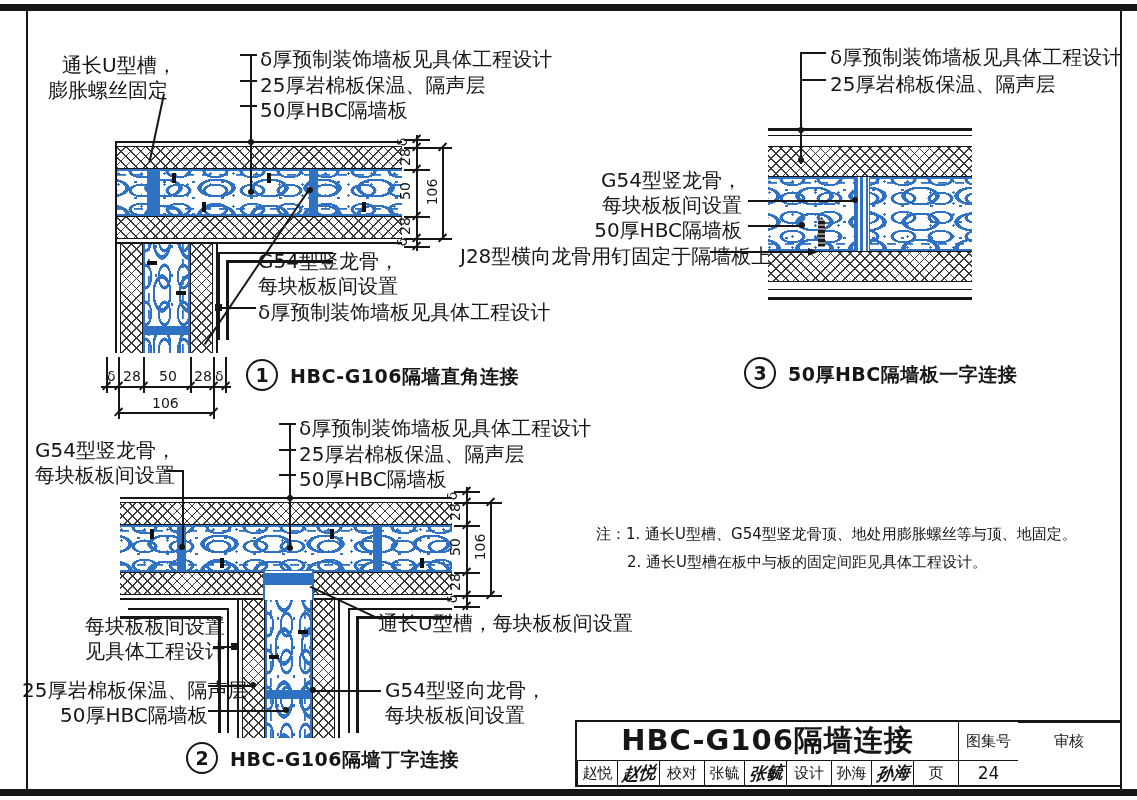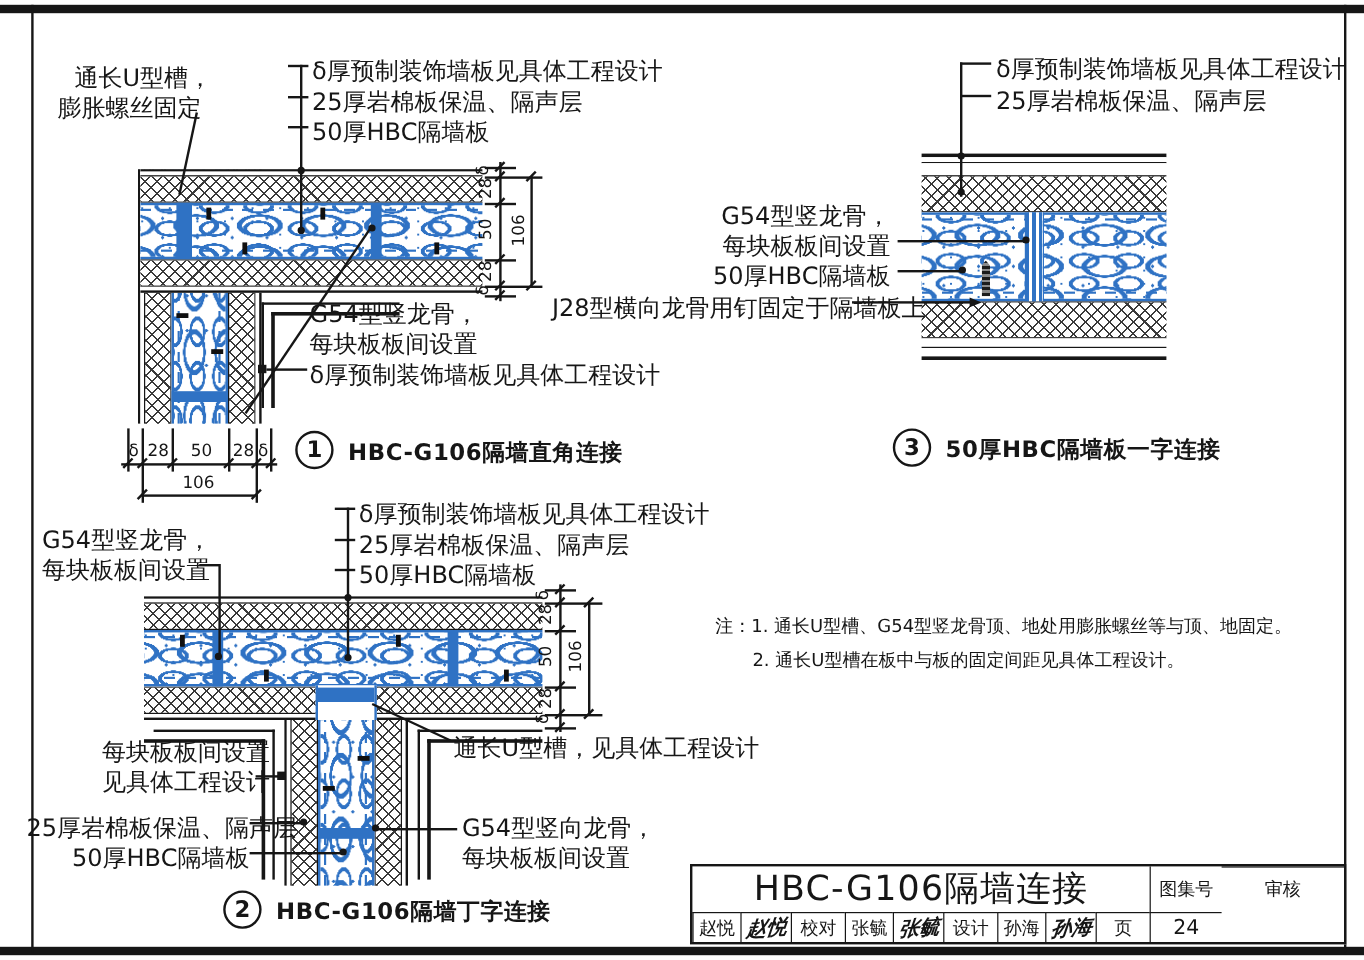--- a/index.html
+++ b/index.html
@@ -80,30 +80,30 @@
   .tick   { position:absolute; width:3.5px; height:10px; background:#101010; }
   .tick-h { position:absolute; width:10px; height:3.5px; background:#101010; }
   .screw  { position:absolute; width:7px;
             background:repeating-linear-gradient(180deg,#1c1c1c 0 2.5px,#8a8a8a 2.5px 4.5px);
             clip-path:polygon(50% 0,100% 14%,100% 100%,0 100%,0 14%); }
   .cornerL-tl  { position:absolute; border-top:2px solid var(--ink); border-left:2px solid var(--ink); }
   .cornerL-tl3 { position:absolute; border-top:3px solid var(--ink); border-left:3px solid var(--ink); }
   .cornerL-tr  { position:absolute; border-top:2px solid var(--ink); border-right:2px solid var(--ink); }
   .cornerL-tr3 { position:absolute; border-top:3px solid var(--ink); border-right:3px solid var(--ink); }
   
-  .notes { position:absolute; left:596px; top:508px; width:532px; font-size:15px; line-height:28px; color:var(--ink); }
+  .notes { position:absolute; left:596px; top:520px; width:532px; font-size:15px; line-height:28px; color:var(--ink); }
   .notes-indent { margin-left:31px; }
   
   .tblock { position:absolute; left:575px; top:720px; width:547px; height:67px; border:2.5px solid var(--ink);
             display:grid; grid-template-columns:40px 42px 45px 40px 42px 45px 40px 42px 45px 60px 1fr;
             grid-template-rows:38px 1fr; background:#fff; }
   .tb-cell { display:flex; align-items:center; justify-content:center; border-left:1.5px solid var(--ink); border-top:1.5px solid var(--ink); font-size:15px; overflow:hidden; white-space:nowrap; }
   .tb-r1 { border-top:none; }
   .tb-c1 { border-left:none; }
-  .tb-title { grid-column:1/10; font-size:29px; font-weight:normal; letter-spacing:1px; }
+  .tb-title { grid-column:1/10; font-size:29px; font-weight:bold; letter-spacing:1px; }
   .tb-atlas { font-size:17px; }
   .sig { font-family:"DejaVu Serif",serif; font-style:italic; font-weight:bold; font-size:17px; transform:rotate(-4deg) skewX(-10deg); }
 </style>
 </head>
 <body>
 
 <div class="frame" style="left:0;top:4px;width:1137px;height:7px"></div>
 <div class="frame" style="left:0;top:789px;width:1137px;height:7px"></div>
 <div class="frame" style="left:26px;top:4px;width:2px;height:790px"></div>
 <div class="frame" style="left:1120px;top:4px;width:2px;height:790px"></div>
@@ -338,21 +338,21 @@
 <div class="lv" style="left:490px;top:502px;height:93px"></div>
 <div class="dtick" style="left:485px;top:501px"></div>
 <div class="dtick" style="left:485px;top:594px"></div>
 <div class="rnum" style="left:467px;top:539px">106</div>
 
 <div class="lab lab-r" style="left:85px;top:613px;width:125px">每块板板间设置</div>
 <div class="lab lab-r" style="left:85px;top:638px;width:125px">见具体工程设计</div>
 <div class="lh" style="left:213px;top:646px;width:23px"></div>
 <div class="sqd" style="left:231px;top:643px"></div>
 
-<div class="lab" style="left:378px;top:610px">通长U型槽，见具体工程设计</div>
+<div class="lab" style="left:378px;top:610px">通长U型槽，每块板板间设置</div>
 <div class="ldg" style="left:375px;top:618px;width:72px;transform:rotate(205deg)"></div>
 
 <div class="lab lab-r" style="left:22px;top:677px;width:183px">25厚岩棉板保温、隔声层</div>
 <div class="lh" style="left:208px;top:685px;width:45px"></div>
 <div class="dot" style="left:250px;top:682px"></div>
 <div class="lab lab-r" style="left:60px;top:702px;width:145px">50厚HBC隔墙板</div>
 <div class="lh" style="left:208px;top:710px;width:78px"></div>
 <div class="dot" style="left:283px;top:707px"></div>
 
 <div class="lab" style="left:385px;top:677px">G54型竖向龙骨，</div>

